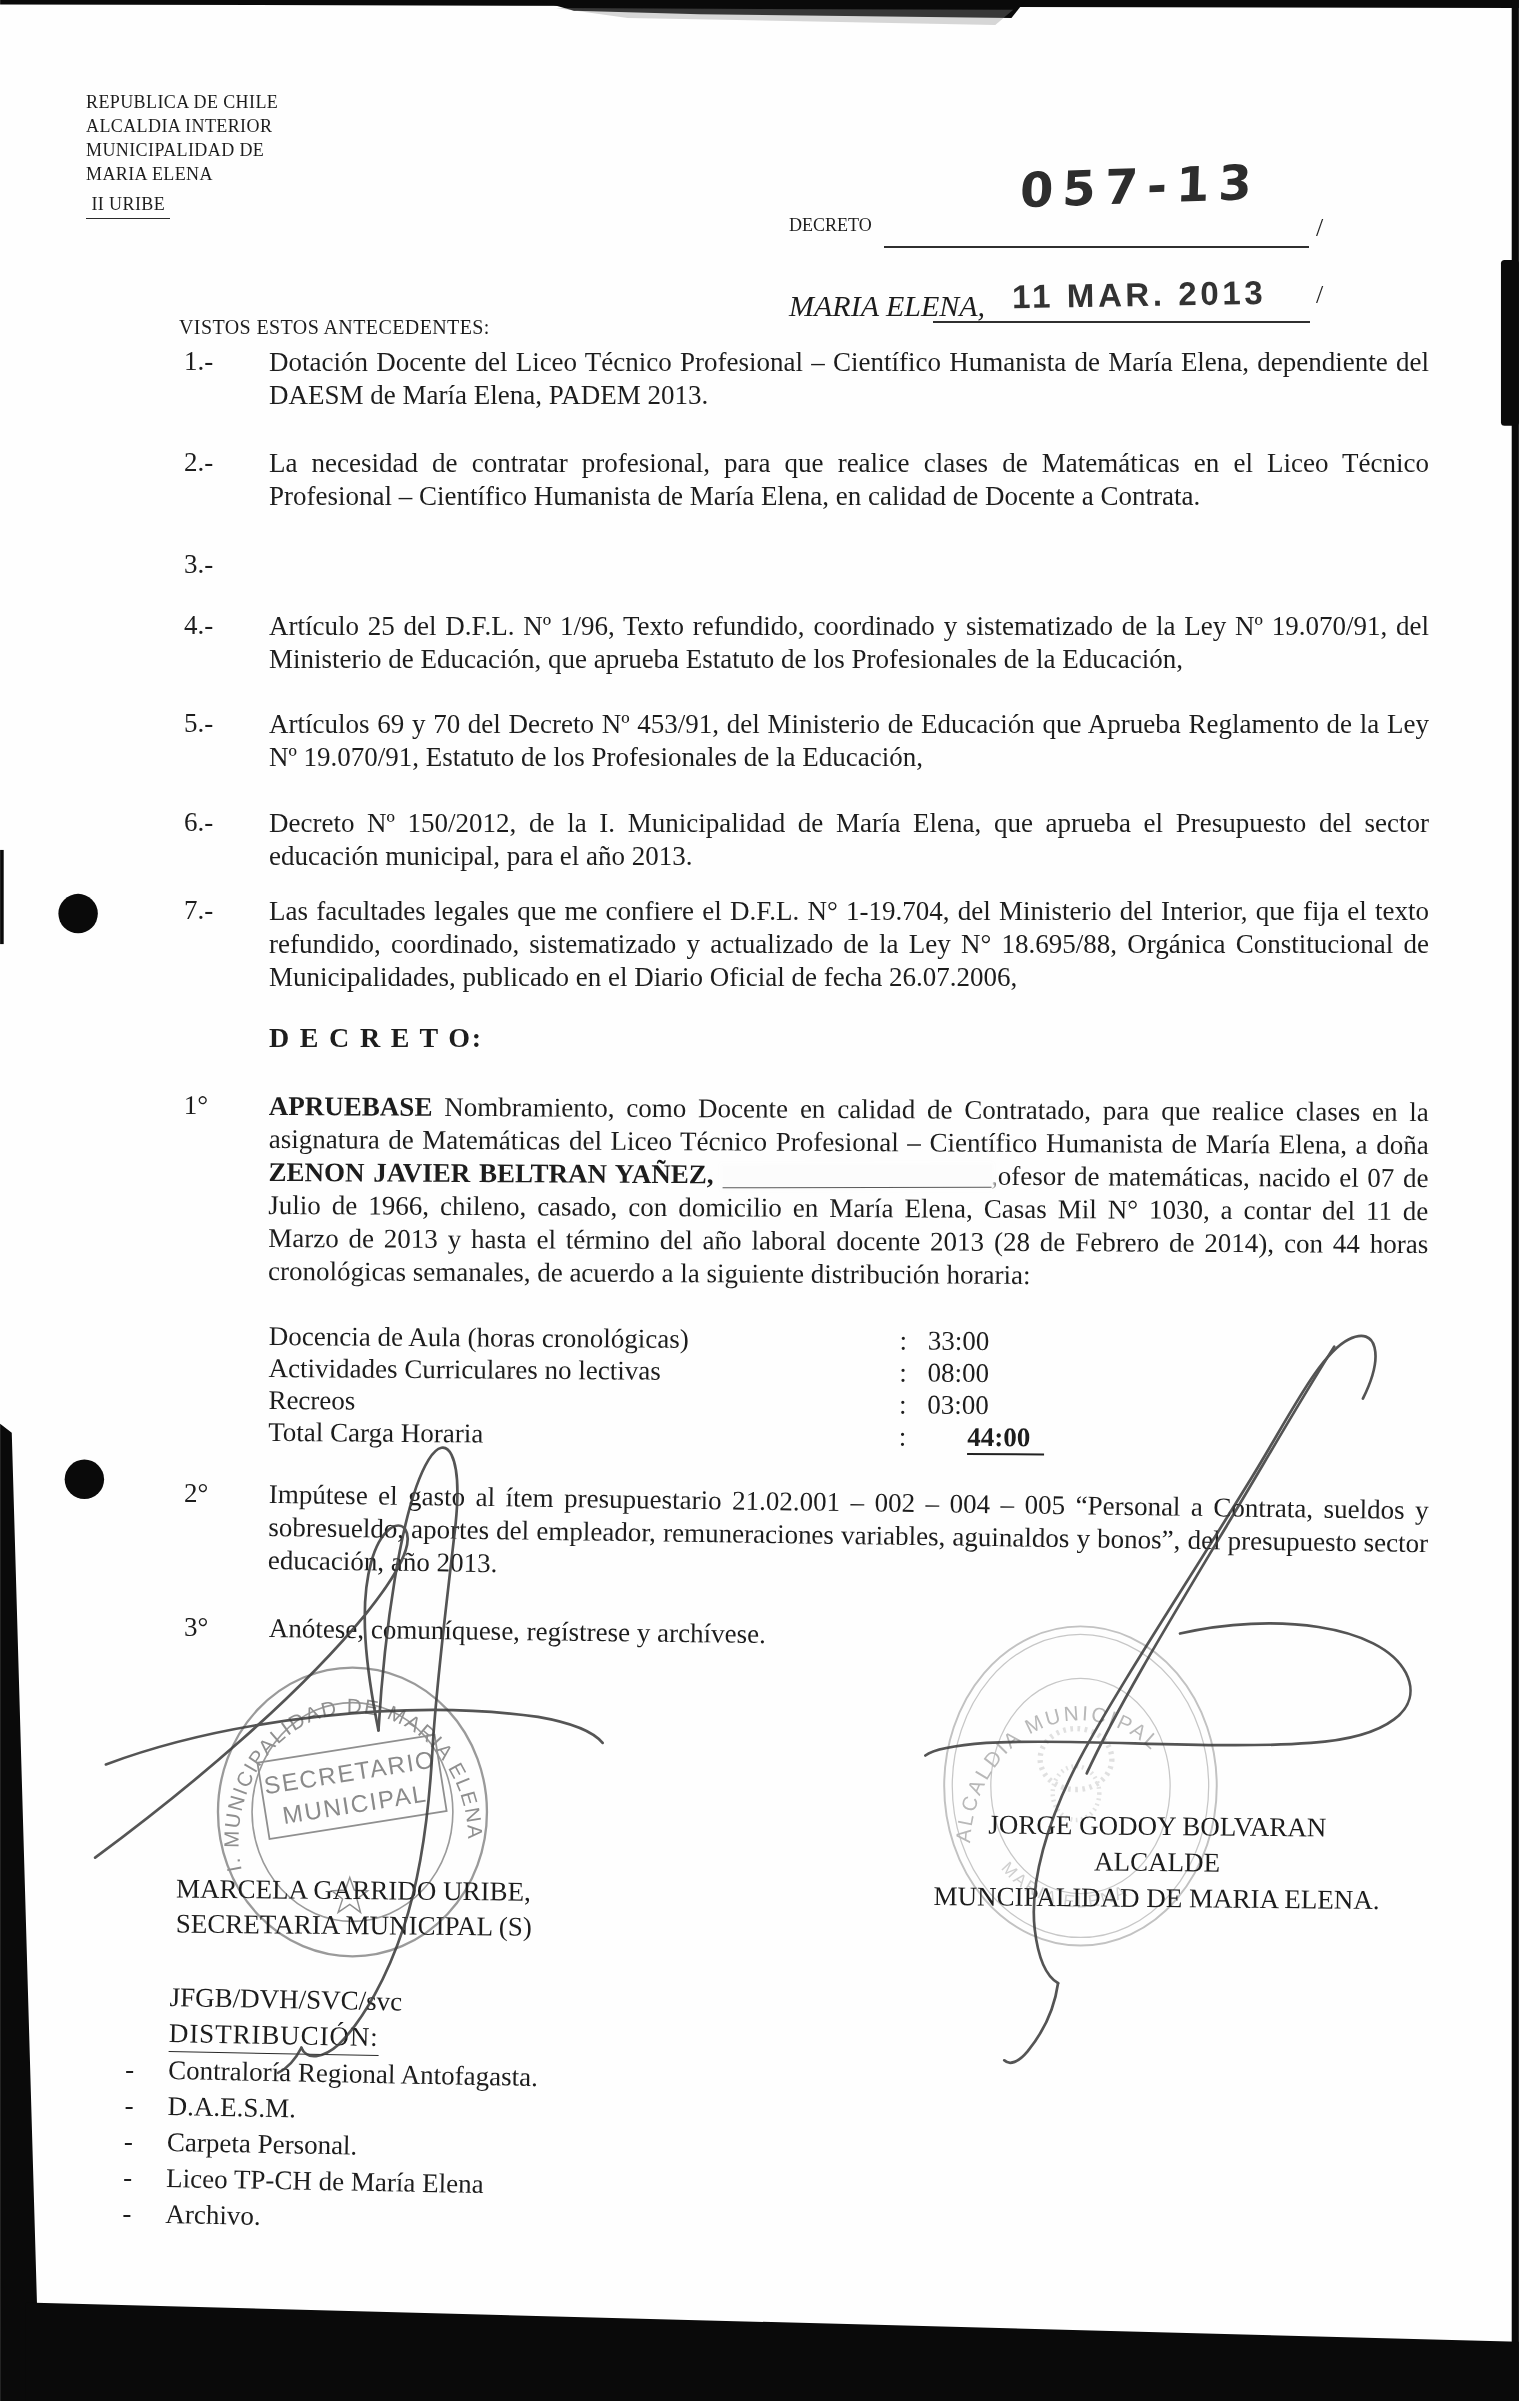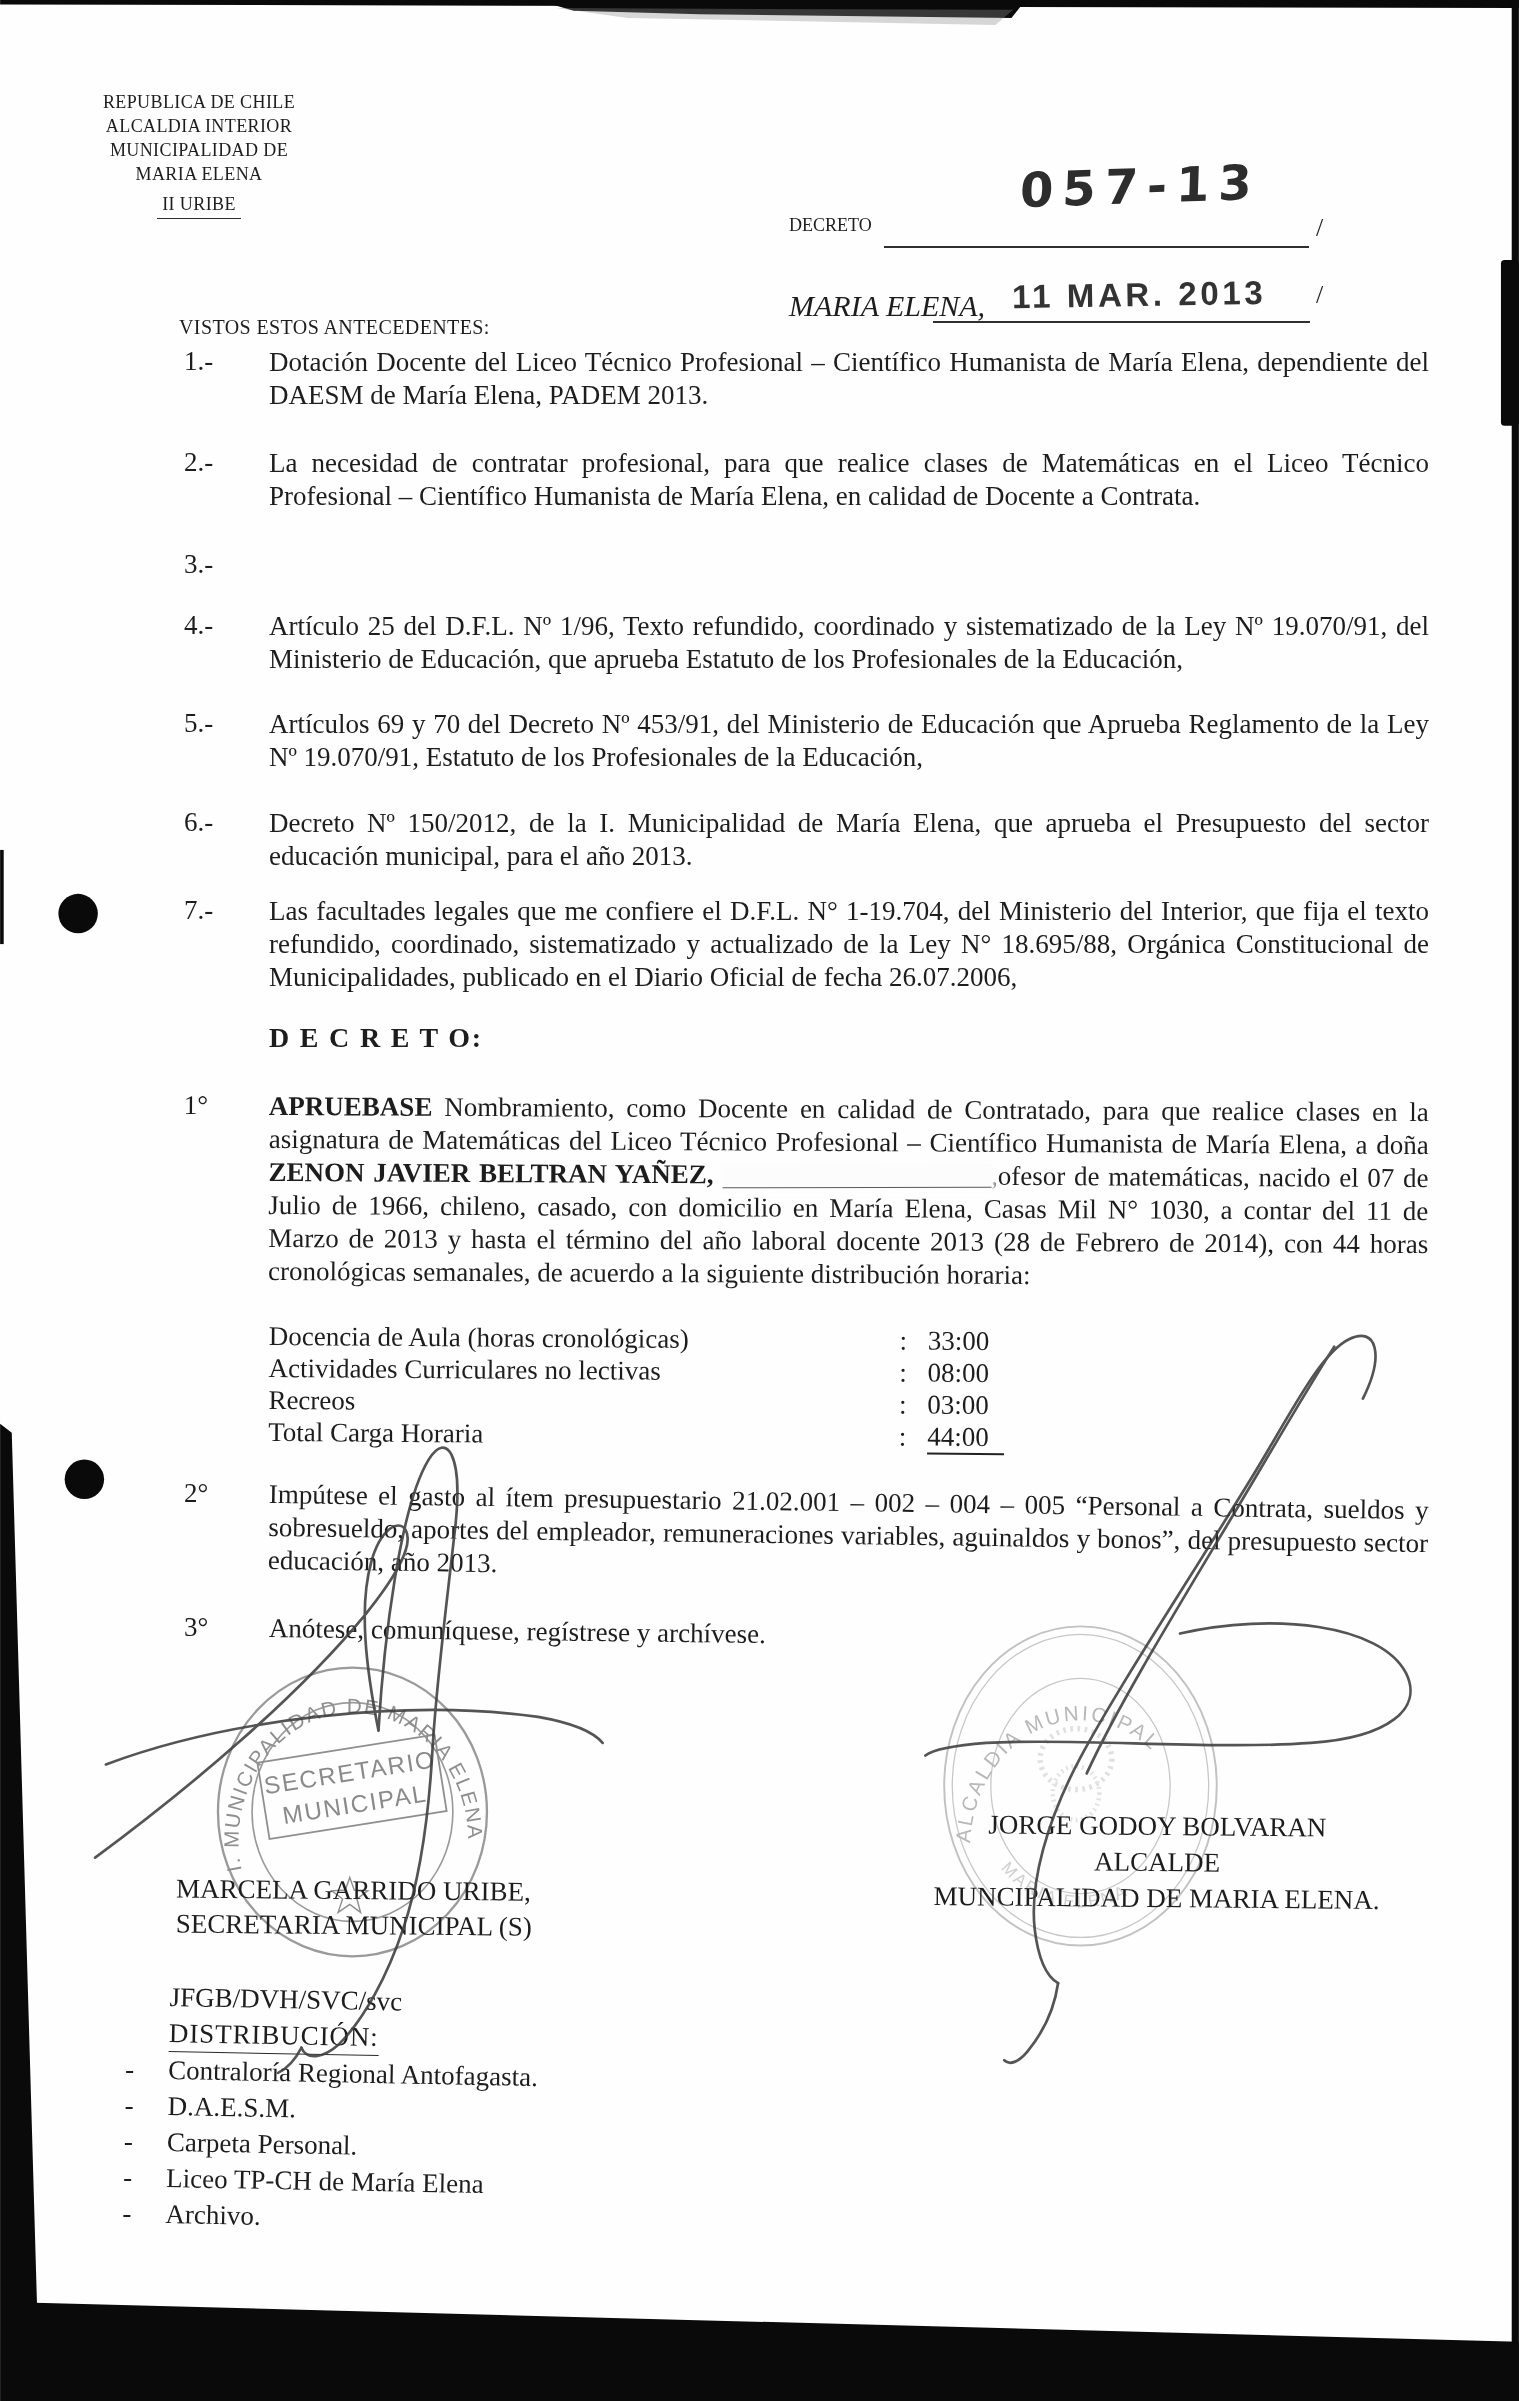--- a/index.html
+++ b/index.html
@@ -1,20 +1,20 @@
 <!DOCTYPE html>
 <html style="font-size:14.3px"><head>
 <meta charset="utf-8">
 <style>
   html,body{margin:0;padding:0;background:#555;}
   #page{position:relative;width:1519px;height:2401px;background:#fefefe;overflow:hidden;
         font-family:"Liberation Serif","DejaVu Serif",serif;color:#1d1d1d;}
   .abs{position:absolute;}
   
-  .org-header{left:86px;top:90px;width:226px;text-align:center;font-size:18px;line-height:24px;letter-spacing:0.4px;z-index:2;}
+  .org-header{left:86px;top:90px;width:226px;text-align:left;font-size:18px;line-height:24px;letter-spacing:0.4px;z-index:2;}
   .org-region{display:inline-block;margin-top:6.3px;border-bottom:1.8px solid #2a2a2a;padding:0 5.4px 1.8px 5.4px;}
   .decreto-label{left:789px;top:215px;font-size:18px;z-index:2;}
   .rule{height:1.8px;background:#2f2f2f;z-index:2;}
   .decreto-rule{left:884px;top:246px;width:425px;}
   .decreto-number{left:1020px;top:158px;font-family:"DejaVu Sans",sans-serif;font-weight:bold;
       font-size:48px;letter-spacing:9px;color:#2d2d2d;transform:rotate(-2deg) skewX(-4deg);z-index:2;}
   .slash1{left:1316px;top:213px;font-size:26px;z-index:2;}
   .place-label{left:789px;top:289px;font-size:30px;z-index:2;font-style:italic;}
   .place-rule{left:933px;top:321px;width:377px;}
   .date-stamp{left:1012px;top:276px;font-family:"Liberation Sans",sans-serif;font-weight:bold;
@@ -27,21 +27,21 @@
   .t1{top:346px}.t2{top:447px}.t3{top:549px}.t4{top:610px}.t5{top:708px}.t6{top:807px}.t7{top:895px}
   .decreto-heading{left:269px;top:1022px;font-size:28px;font-weight:bold;letter-spacing:1.8px;z-index:2;}
   .p1{top:1090px;transform:rotate(.3deg);transform-origin:left top;}
   .b{font-weight:bold;}
   .redaction{display:inline-block;width:269px;height:21.5px;vertical-align:-3.6px;background:#fcfcfc;
       border-bottom:1.8px solid #5a5a5a;box-shadow:0 0 5.4px 3.6px #fdfdfd;transform:rotate(-.4deg);}
   
   .horario{left:269px;top:1320px;width:771px;font-size:27px;z-index:2;transform:rotate(.4deg);transform-origin:left top;}
   .hrow{display:grid;grid-template-columns:610px 49px 117px;line-height:32px;}
   .hrow .sep{text-align:center;}
-  .hrow.total .val{font-weight:normal;border-bottom:2.7px solid #222;display:inline-block;width:77px;}
+  .hrow.total .val{font-weight:bold;border-bottom:2.7px solid #222;display:inline-block;width:77px;margin-left:40px;}
   .p2{top:1478px;transform:rotate(.8deg);transform-origin:left top;}
   .n2{top:1478px;}
   .p3{top:1612px;transform:rotate(.7deg);transform-origin:left top;text-align:left;}
   .n3{top:1612px;}
   
   .sign-right{left:897px;top:1808px;width:520px;text-align:center;font-size:27px;line-height:36px;
       transform:rotate(.5deg);z-index:2;}
   .sign-left{left:176px;top:1874px;width:556px;font-size:27px;line-height:35px;transform:rotate(.5deg);z-index:2;}
   
   .footer{left:170px;top:1980px;width:646px;font-size:27px;line-height:34px;transform:rotate(1.1deg);

